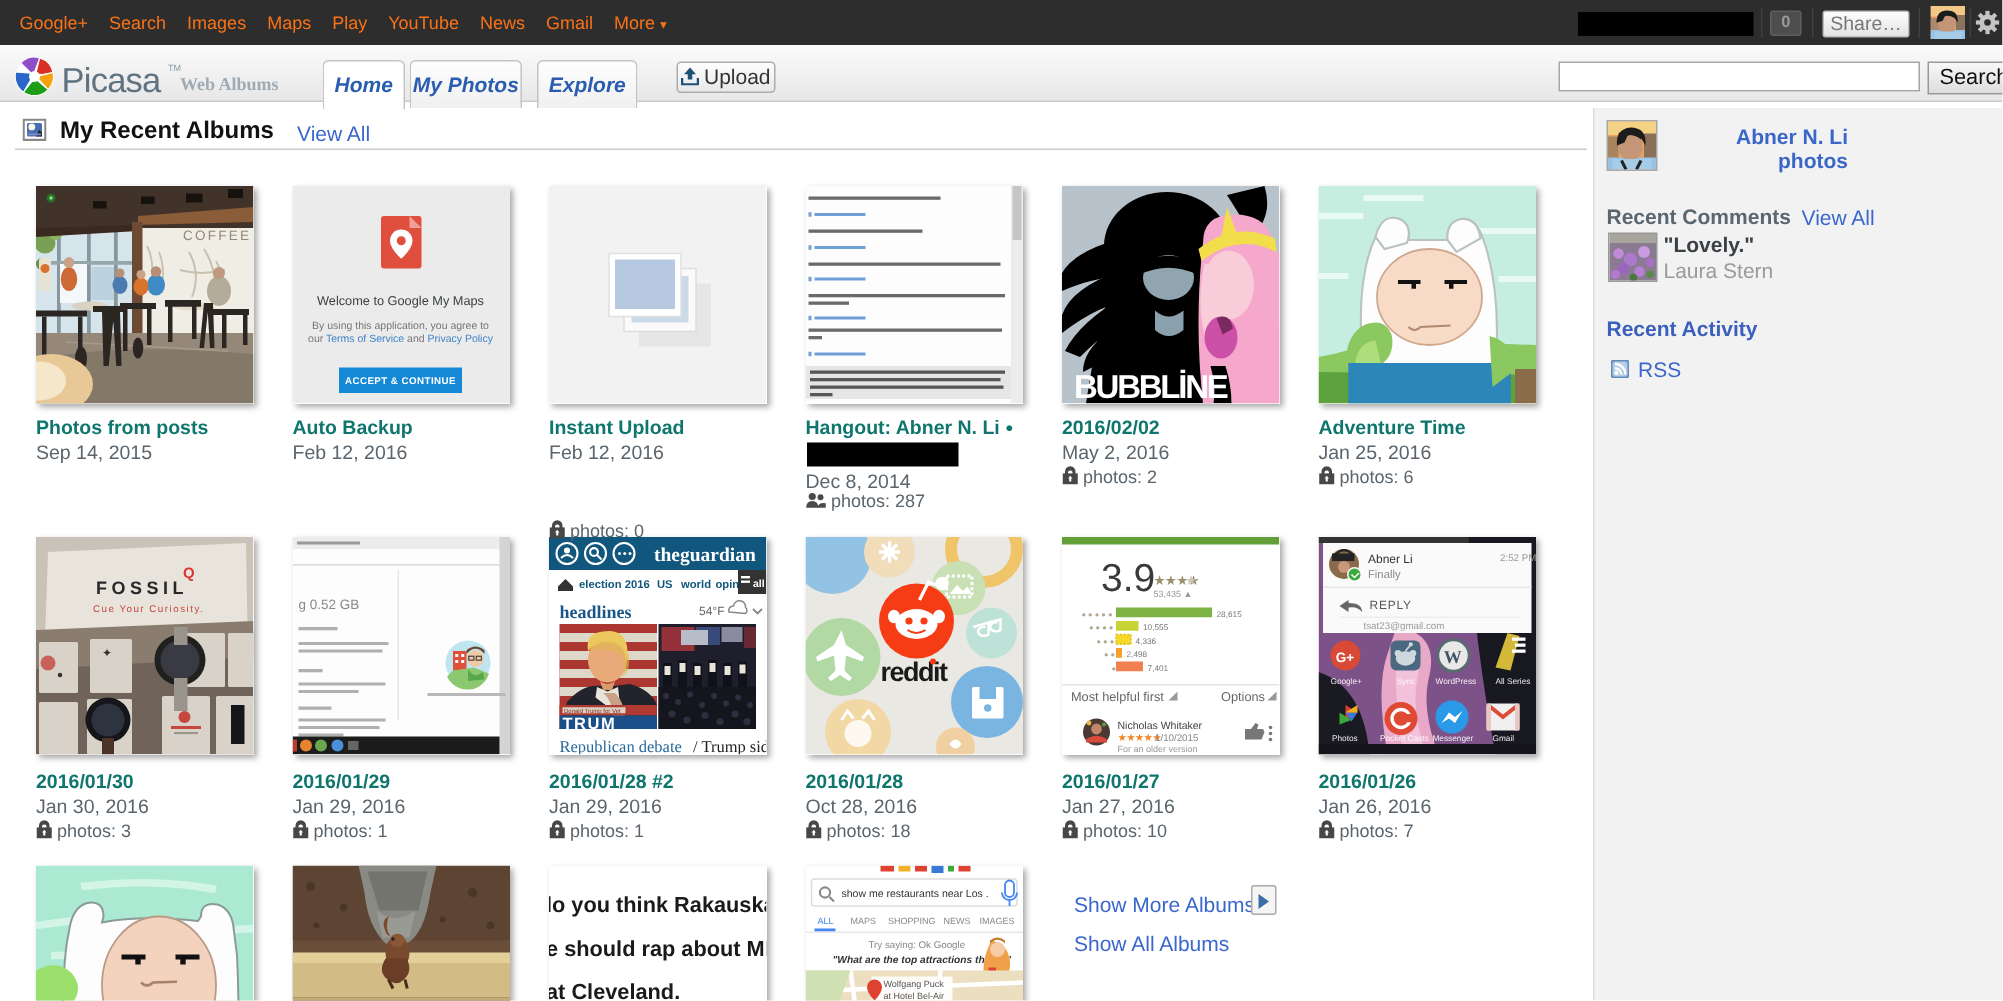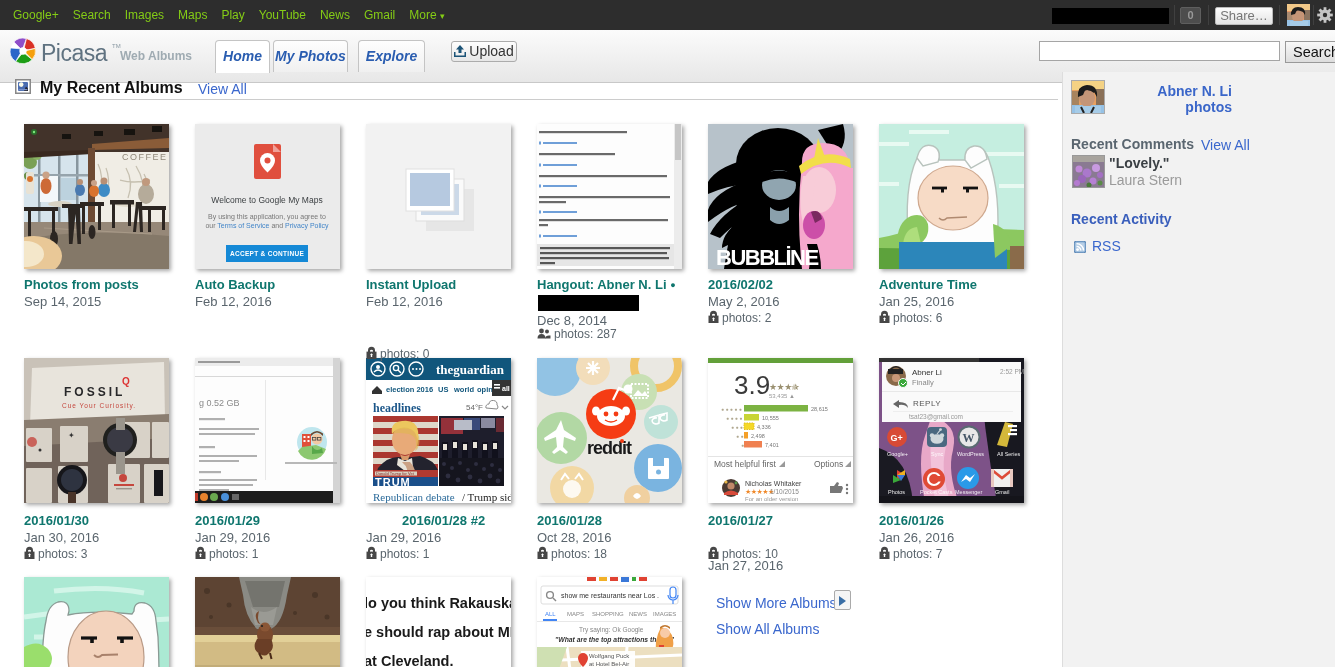--- a/index.html
+++ b/index.html
@@ -4,36 +4,36 @@
 <style>
 * { margin:0; padding:0; box-sizing:border-box; }
 html,body { width:1335px; height:667px; overflow:hidden; background:#fff;
   font-family:"Liberation Sans", sans-serif; }
 #page { position:relative; width:1335px; height:667px; }
 a { text-decoration:none; }
 .abs { position:absolute; }
 
 
 #topbar { position:absolute; left:0; top:0; width:1335px; height:30px; background:#2d2d2d; }
-#topbar .menu { position:absolute; left:13px; top:0; height:30px; line-height:30px; font-size:12px; color:#84cc16; }
+#topbar .menu { position:absolute; left:13px; top:0; height:30px; line-height:30px; font-size:12px; color:#f97316; }
 #topbar .menu span { margin-right:14px; }
 #redact1 { position:absolute; left:1052px; top:8px; width:117px; height:16px; background:#000; }
 .tsep { position:absolute; top:5px; width:1px; height:20px; background:#404040; }
 #badge0 { position:absolute; left:1180px; top:7px; width:21px; height:17px; background:#4d4d4d; border:1px solid #5e5e5e; border-radius:2px; color:#999; font-size:11px; font-weight:bold; text-align:center; line-height:15px; }
 #sharebtn { position:absolute; left:1215px; top:7px; width:58px; height:18px; background:linear-gradient(#fdfdfd,#e3e3e3); border:1px solid #bbb; border-radius:2px; color:#777; font-size:13px; text-align:center; line-height:16px; }
 #avatar-top { position:absolute; left:1287px; top:4px; width:23px; height:22px; }
 #gear { position:absolute; left:1317px; top:7px; }
 
 
-#header { position:absolute; left:0; top:30px; width:1335px; height:53px;
+#header { position:absolute; left:0; top:30px; width:1335px; height:38px;
   background:linear-gradient(#fbfbfb,#e7e7e7); border-bottom:1px solid #c8c8c8; }
 #logo { position:absolute; left:10px; top:8px; }
 #picasa-word { position:absolute; left:41px; top:10px; font-size:23px; letter-spacing:-0.5px; color:#5f7280; }
 #picasa-tm { position:absolute; left:112px; top:13px; font-size:6px; color:#8a99a3; }
-#webalbums { position:absolute; left:120px; top:19px; font-size:12px; font-weight:bold; color:#9fabb2; }
+#webalbums { position:absolute; left:120px; top:19px; font-size:12px; font-weight:bold; color:#9fabb2;font-family:Liberation Serif, serif; }
 .tab { position:absolute; top:10px; height:32px; border:1px solid #c4c4c4; border-bottom:none; border-radius:4px 4px 0 0; background:linear-gradient(#fefefe,#f0f0f0); color:#2a5db0; font-weight:bold; font-size:14px; text-align:center; line-height:30px; white-space:nowrap; overflow:hidden;font-style:italic; }
 #tab-home { left:215px; width:55px; background:#fff; height:33px; color:#2a5db0; }
 #tab-photos { left:273px; width:75px; }
 #tab-explore { left:358px; width:67px; }
 #uploadbtn { position:absolute; left:451px; top:11px; width:66px; height:21px; background:linear-gradient(#fefefe,#e7e7e7); border:1px solid #acacac; border-radius:3px; font-size:14px; color:#333; line-height:19px; text-align:center; }
 #searchbox { position:absolute; left:1039px; top:11px; width:241px; height:20px; border:1px solid #a5a5a5; background:#fff; }
 #searchbtn { position:absolute; left:1285px; top:11px; width:64px; height:22px; background:linear-gradient(#f8f8f8,#ddd); border:1px solid #999; font-size:14.5px; color:#111; text-align:left; padding-left:7px; line-height:20px; }
 
 
 #sidebar { position:absolute; left:1062px; top:72px; width:273px; height:595px; background:#f2f2f2; border-left:1px solid #ddd; }
@@ -875,38 +875,38 @@
       </svg>photos: 3</div>
 
 <div class="atitle" style="left:195px;top:513px;">2016/01/29</div>
 <div class="adate" style="left:195px;top:530px;">Jan 29, 2016</div>
 <div class="ainfo" style="left:195px;top:546px;"><svg class="lock" width="11" height="13" viewBox="0 0 11 13">
         <path d="M2,6 L2,4.4 A3.5,3.6 0 0,1 9,4.4 L9,6 L7,6 L7,4.6 A1.7,1.8 0 0,0 4,4.6 L4,6 Z" fill="#474747"></path>
         <rect x="0.5" y="5.6" width="10" height="7.4" fill="#474747"></rect>
         <path d="M5.5,7.2 L7,9 L6.2,9 L6.2,11 L4.8,11 L4.8,9 L4,9 Z" fill="#fff"></path>
       </svg>photos: 1</div>
 
-<div class="atitle" style="left:366px;top:513px;margin-left:36px;">2016/01/28 #2</div>
+<div class="atitle" style="left:366px;top:513px;">2016/01/28 #2</div>
 <div class="adate" style="left:366px;top:530px;">Jan 29, 2016</div>
 <div class="ainfo" style="left:366px;top:546px;"><svg class="lock" width="11" height="13" viewBox="0 0 11 13">
         <path d="M2,6 L2,4.4 A3.5,3.6 0 0,1 9,4.4 L9,6 L7,6 L7,4.6 A1.7,1.8 0 0,0 4,4.6 L4,6 Z" fill="#474747"></path>
         <rect x="0.5" y="5.6" width="10" height="7.4" fill="#474747"></rect>
         <path d="M5.5,7.2 L7,9 L6.2,9 L6.2,11 L4.8,11 L4.8,9 L4,9 Z" fill="#fff"></path>
       </svg>photos: 1</div>
 
 <div class="atitle" style="left:537px;top:513px;">2016/01/28</div>
 <div class="adate" style="left:537px;top:530px;">Oct 28, 2016</div>
 <div class="ainfo" style="left:537px;top:546px;"><svg class="lock" width="11" height="13" viewBox="0 0 11 13">
         <path d="M2,6 L2,4.4 A3.5,3.6 0 0,1 9,4.4 L9,6 L7,6 L7,4.6 A1.7,1.8 0 0,0 4,4.6 L4,6 Z" fill="#474747"></path>
         <rect x="0.5" y="5.6" width="10" height="7.4" fill="#474747"></rect>
         <path d="M5.5,7.2 L7,9 L6.2,9 L6.2,11 L4.8,11 L4.8,9 L4,9 Z" fill="#fff"></path>
       </svg>photos: 18</div>
 
 <div class="atitle" style="left:708px;top:513px;">2016/01/27</div>
-<div class="adate" style="left:708px;top:530px;margin-top:28px;">Jan 27, 2016</div>
+<div class="adate" style="left:708px;top:530px;">Jan 27, 2016</div>
 <div class="ainfo" style="left:708px;top:546px;"><svg class="lock" width="11" height="13" viewBox="0 0 11 13">
         <path d="M2,6 L2,4.4 A3.5,3.6 0 0,1 9,4.4 L9,6 L7,6 L7,4.6 A1.7,1.8 0 0,0 4,4.6 L4,6 Z" fill="#474747"></path>
         <rect x="0.5" y="5.6" width="10" height="7.4" fill="#474747"></rect>
         <path d="M5.5,7.2 L7,9 L6.2,9 L6.2,11 L4.8,11 L4.8,9 L4,9 Z" fill="#fff"></path>
       </svg>photos: 10</div>
 
 <div class="atitle" style="left:879px;top:513px;">2016/01/26</div>
 <div class="adate" style="left:879px;top:530px;">Jan 26, 2016</div>
 <div class="ainfo" style="left:879px;top:546px;"><svg class="lock" width="11" height="13" viewBox="0 0 11 13">
         <path d="M2,6 L2,4.4 A3.5,3.6 0 0,1 9,4.4 L9,6 L7,6 L7,4.6 A1.7,1.8 0 0,0 4,4.6 L4,6 Z" fill="#474747"></path>

